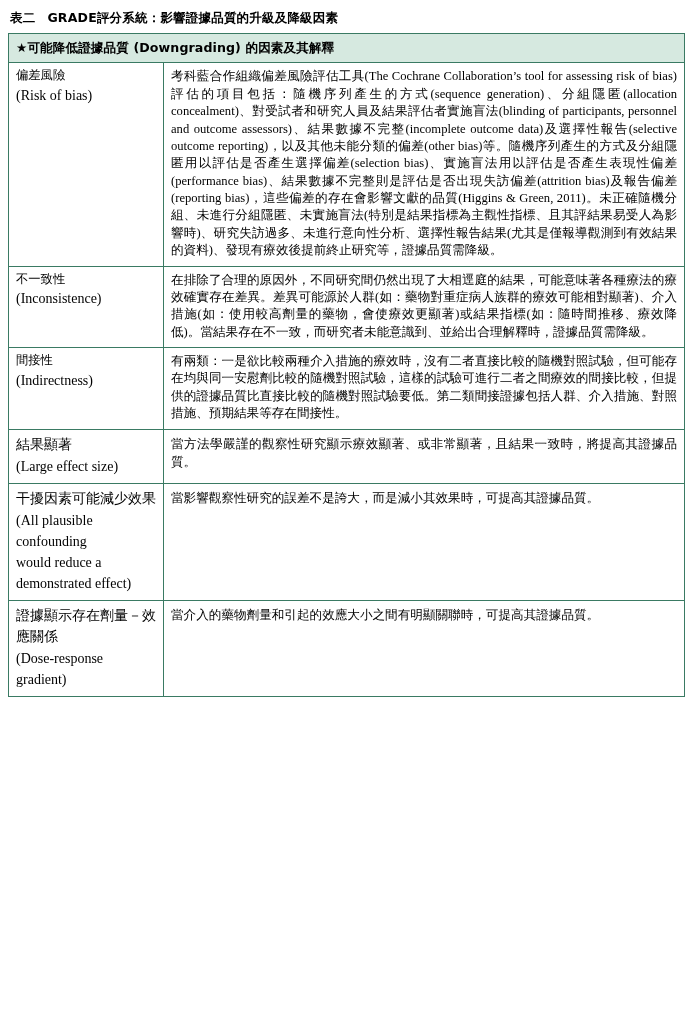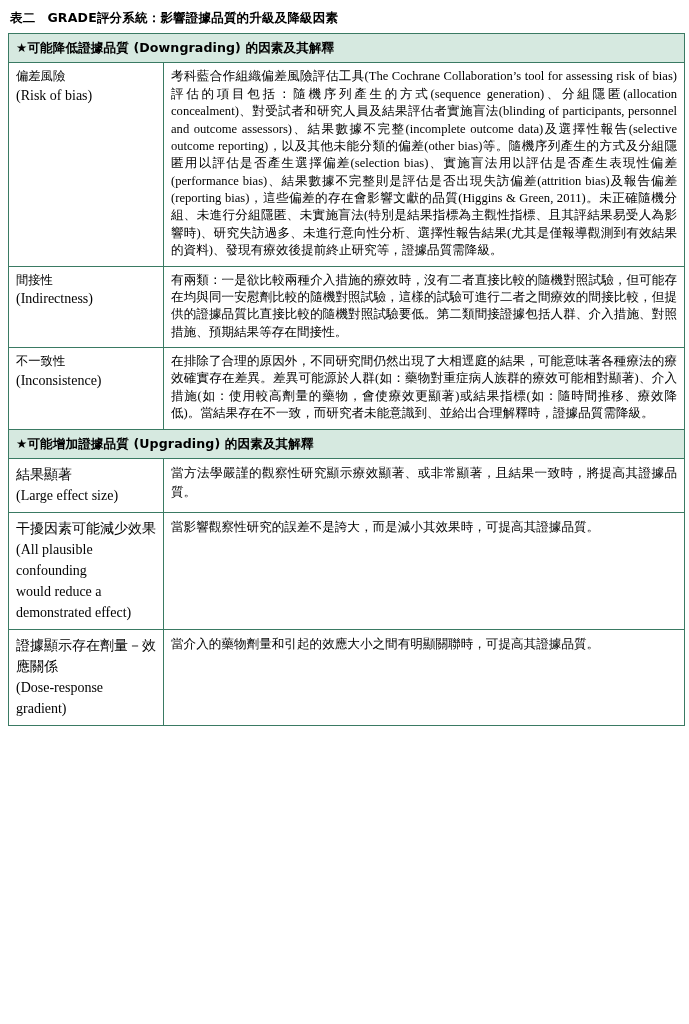--- a/index.html
+++ b/index.html
@@ -51,21 +51,21 @@
     font-weight: bold;
     font-size: 12.6px;
     padding: 4px 7px 5px 7px;
     letter-spacing: 0.1px;
   }
   .col-label {
     width: 155px;
   }
   .label-cn {
     display: block;
-    font-family: Liberation Sans, sans-serif;
+    font-family: Liberation Mono, monospace;
     font-size: 12.3px;
     line-height: 1.45;
   }
   .label-en {
     display: block;
     font-family: "Liberation Serif", serif;
     font-size: 14px;
     line-height: 1.45;
   }
   .desc {
@@ -112,39 +112,36 @@
       <tr>
         <td class="col-label">
           <span class="label-cn">偏差風險</span>
           <span class="label-en">(Risk of bias)</span>
         </td>
         <td class="desc">考科藍合作組織偏差風險評估工具(The Cochrane Collaboration’s tool for assessing risk of bias)評估的項目包括：隨機序列產生的方式(sequence generation)、分組隱匿(allocation concealment)、對受試者和研究人員及結果評估者實施盲法(blinding of participants, personnel and outcome assessors)、結果數據不完整(incomplete outcome data)及選擇性報告(selective outcome reporting)，以及其他未能分類的偏差(other bias)等。隨機序列產生的方式及分組隱匿用以評估是否產生選擇偏差(selection bias)、實施盲法用以評估是否產生表現性偏差(performance bias)、結果數據不完整則是評估是否出現失訪偏差(attrition bias)及報告偏差(reporting bias)，這些偏差的存在會影響文獻的品質(Higgins &amp; Green, 2011)。未正確隨機分組、未進行分組隱匿、未實施盲法(特別是結果指標為主觀性指標、且其評結果易受人為影響時)、研究失訪過多、未進行意向性分析、選擇性報告結果(尤其是僅報導觀測到有效結果的資料)、發現有療效後提前終止研究等，證據品質需降級。</td>
       </tr>
 
       <tr>
         <td class="col-label">
+          <span class="label-cn">不一致性</span>
+          <span class="label-en">(Inconsistence)</span>
+        </td>
+        <td class="desc">在排除了合理的原因外，不同研究間仍然出現了大相逕庭的結果，可能意味著各種療法的療效確實存在差異。差異可能源於人群(如：藥物對重症病人族群的療效可能相對顯著)、介入措施(如：使用較高劑量的藥物，會使療效更顯著)或結果指標(如：隨時間推移、療效降低)。當結果存在不一致，而研究者未能意識到、並給出合理解釋時，證據品質需降級。</td>
+      </tr>
+
+      <tr>
+        <td class="col-label">
           <span class="label-cn">間接性</span>
           <span class="label-en">(Indirectness)</span>
         </td>
         <td class="desc">有兩類：一是欲比較兩種介入措施的療效時，沒有二者直接比較的隨機對照試驗，但可能存在均與同一安慰劑比較的隨機對照試驗，這樣的試驗可進行二者之間療效的間接比較，但提供的證據品質比直接比較的隨機對照試驗要低。第二類間接證據包括人群、介入措施、對照措施、預期結果等存在間接性。</td>
       </tr>
 
-      <tr>
-        <td class="col-label">
-          <span class="label-cn">不一致性</span>
-          <span class="label-en">(Inconsistence)</span>
-        </td>
-        <td class="desc">在排除了合理的原因外，不同研究間仍然出現了大相逕庭的結果，可能意味著各種療法的療效確實存在差異。差異可能源於人群(如：藥物對重症病人族群的療效可能相對顯著)、介入措施(如：使用較高劑量的藥物，會使療效更顯著)或結果指標(如：隨時間推移、療效降低)。當結果存在不一致，而研究者未能意識到、並給出合理解釋時，證據品質需降級。</td>
-      </tr>
 
 
-
-      <tr class="section-head">
-        <td colspan="2">★可能增加證據品質 (Upgrading) 的因素及其解釋</td>
-      </tr>
 
       <tr>
         <td class="upgrade-label-cell">
           <span class="label-cn">結果顯著</span>
           <span class="label-en">(Large effect size)</span>
         </td>
         <td class="desc tight">當方法學嚴謹的觀察性研究顯示療效顯著、或非常顯著，且結果一致時，將提高其證據品質。</td>
       </tr>
 
       <tr>

